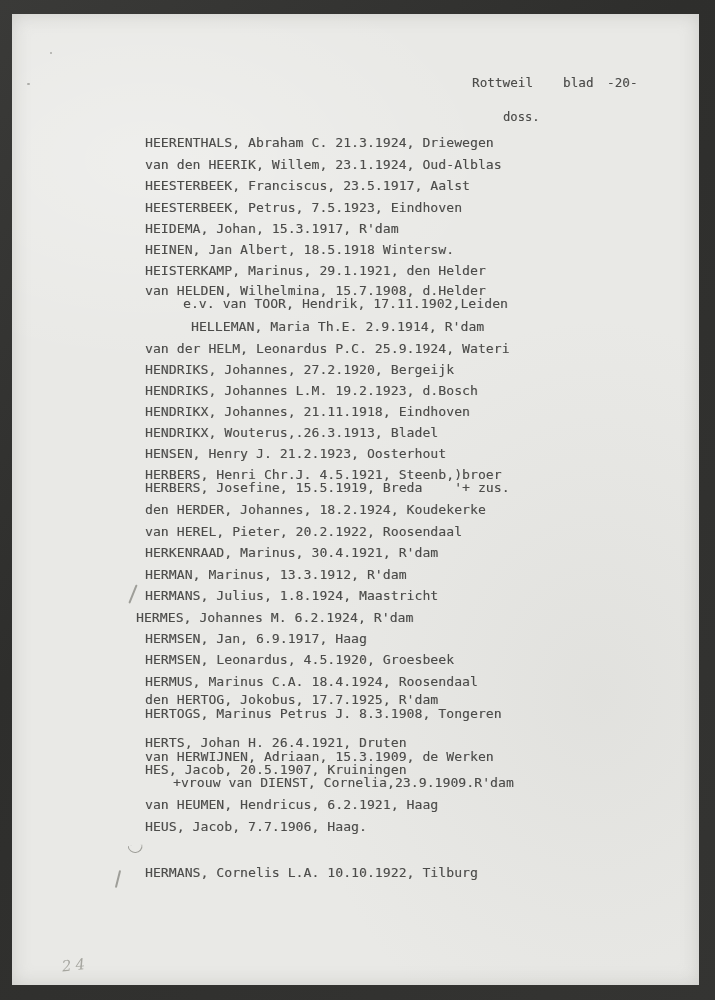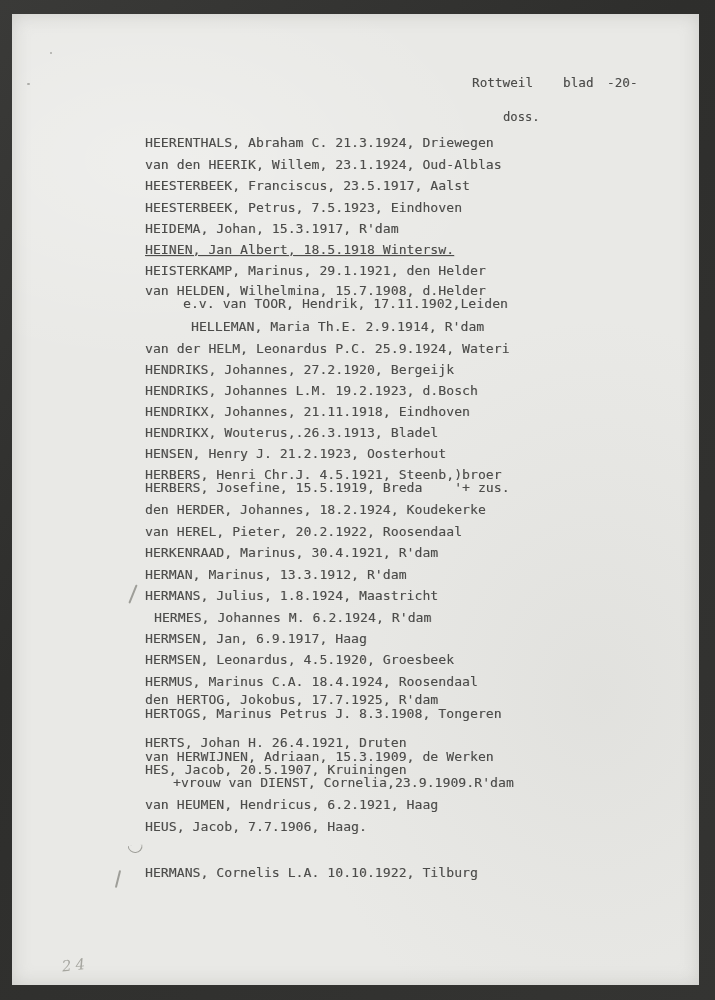--- a/index.html
+++ b/index.html
@@ -99,39 +99,39 @@
   <span class="typewriter header-word" style="left:519px; top:62px;">blad</span>
   <span class="typewriter header-word" style="left:563px; top:62px;">-20-</span>
   <span class="typewriter" style="left:491px; top:96px;">doss.</span>
 
   <div id="lines">
       <div class="line" style="left: 133px; top: 122px;">HEERENTHALS, Abraham C. 21.3.1924, Driewegen</div>
       <div class="line" style="left: 133px; top: 144px;">van den HEERIK, Willem, 23.1.1924, Oud-Alblas</div>
       <div class="line" style="left: 133px; top: 165px;">HEESTERBEEK, Franciscus, 23.5.1917, Aalst</div>
       <div class="line" style="left: 133px; top: 187px;">HEESTERBEEK, Petrus, 7.5.1923, Eindhoven</div>
       <div class="line" style="left: 133px; top: 208px;">HEIDEMA, Johan, 15.3.1917, R'dam</div>
-      <div class="line" style="left: 133px; top: 229px; text-decoration: underline;">HEINEN, Jan Albert, 18.5.1918 Wintersw.</div>
+      <div class="line" style="left: 133px; top: 229px;">HEINEN, Jan Albert, 18.5.1918 Wintersw.</div>
       <div class="line" style="left: 133px; top: 250px;">HEISTERKAMP, Marinus, 29.1.1921, den Helder</div>
       <div class="line" style="left: 133px; top: 270px;">van HELDEN, Wilhelmina, 15.7.1908, d.Helder</div>
       <div class="line" style="left: 171px; top: 283px;">e.v. van TOOR, Hendrik, 17.11.1902,Leiden</div>
       <div class="line" style="left: 133px; top: 306px; padding-left: 46px;">HELLEMAN, Maria Th.E. 2.9.1914, R'dam</div>
       <div class="line" style="left: 133px; top: 328px;">van der HELM, Leonardus P.C. 25.9.1924, Wateri</div>
       <div class="line" style="left: 133px; top: 349px;">HENDRIKS, Johannes, 27.2.1920, Bergeijk</div>
       <div class="line" style="left: 133px; top: 370px;">HENDRIKS, Johannes L.M. 19.2.1923, d.Bosch</div>
       <div class="line" style="left: 133px; top: 391px;">HENDRIKX, Johannes, 21.11.1918, Eindhoven</div>
       <div class="line" style="left: 133px; top: 412px;">HENDRIKX, Wouterus,.26.3.1913, Bladel</div>
       <div class="line" style="left: 133px; top: 433px;">HENSEN, Henry J. 21.2.1923, Oosterhout</div>
       <div class="line" style="left: 133px; top: 454px;">HERBERS, Henri Chr.J. 4.5.1921, Steenb,)broer</div>
       <div class="line" style="left: 133px; top: 467px;">HERBERS, Josefine, 15.5.1919, Breda    '+ zus.</div>
       <div class="line" style="left: 133px; top: 489px;">den HERDER, Johannes, 18.2.1924, Koudekerke</div>
       <div class="line" style="left: 133px; top: 511px;">van HEREL, Pieter, 20.2.1922, Roosendaal</div>
       <div class="line" style="left: 133px; top: 532px;">HERKENRAAD, Marinus, 30.4.1921, R'dam</div>
       <div class="line" style="left: 133px; top: 554px;">HERMAN, Marinus, 13.3.1912, R'dam</div>
       <div class="line" style="left: 133px; top: 575px;">HERMANS, Julius, 1.8.1924, Maastricht</div>
-      <div class="line" style="left: 142px; top: 597px; text-align: right;">HERMES, Johannes M. 6.2.1924, R'dam</div>
+      <div class="line" style="left: 124px; top: 597px; text-align: right;">HERMES, Johannes M. 6.2.1924, R'dam</div>
       <div class="line" style="left: 133px; top: 618px;">HERMSEN, Jan, 6.9.1917, Haag</div>
       <div class="line" style="left: 133px; top: 639px;">HERMSEN, Leonardus, 4.5.1920, Groesbeek</div>
       <div class="line" style="left: 133px; top: 661px;">HERMUS, Marinus C.A. 18.4.1924, Roosendaal</div>
       <div class="line" style="left: 133px; top: 679px;">den HERTOG, Jokobus, 17.7.1925, R'dam</div>
       <div class="line" style="left: 133px; top: 693px;">HERTOGS, Marinus Petrus J. 8.3.1908, Tongeren</div>
       <div class="line" style="left: 133px; top: 715px; margin-top: 7px;">HERTS, Johan H. 26.4.1921, Druten</div>
       <div class="line" style="left: 133px; top: 736px;">van HERWIJNEN, Adriaan, 15.3.1909, de Werken</div>
       <div class="line" style="left: 133px; top: 749px; text-align: right;">HES, Jacob, 20.5.1907, Kruiningen</div>
       <div class="line" style="left: 161px; top: 762px;">+vrouw van DIENST, Cornelia,23.9.1909.R'dam</div>
       <div class="line" style="left: 133px; top: 784px;">van HEUMEN, Hendricus, 6.2.1921, Haag</div>

